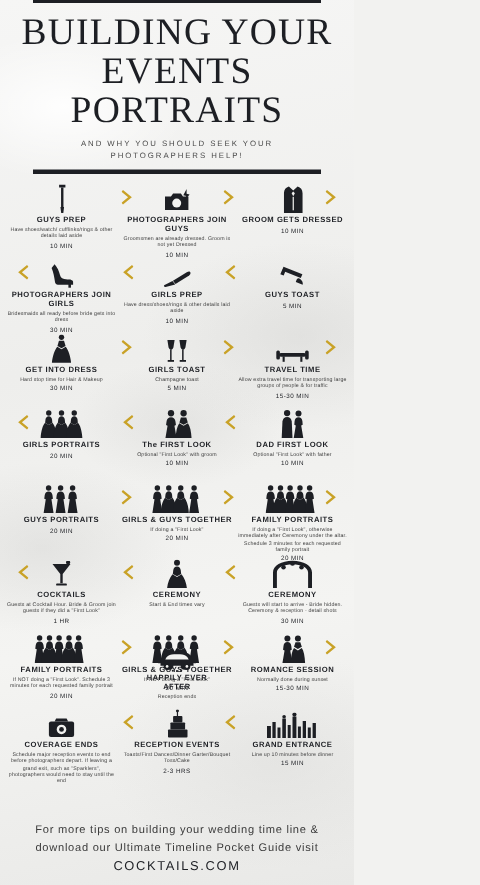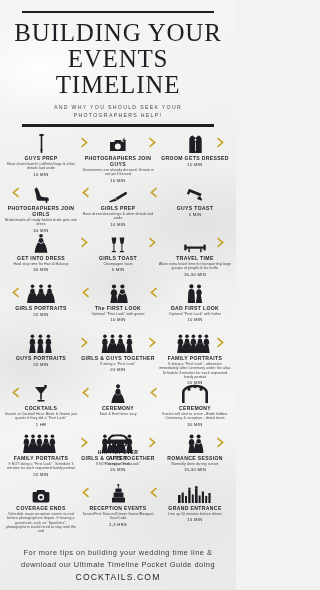--- a/index.html
+++ b/index.html
@@ -20,21 +20,21 @@
       radial-gradient(ellipse 160px 100px at 78% 86%, rgba(214,214,212,.40), rgba(255,255,255,0) 72%),
       radial-gradient(ellipse 100px 60px at 50% 48%, rgba(200,200,198,.30), rgba(255,255,255,0) 70%),
       linear-gradient(170deg,#f6f6f5 0%,#eeeeec 40%,#f4f4f2 70%,#e9e9e7 100%);
     pointer-events:none;
   }
   #page{position:absolute;inset:0;}
 
   
   .rule{height:2px;background:#1d1f24;margin:0 22px;}
   .rule.thick{height:3px;}
-  .hdr{padding-top:11px;}
+  .hdr{}
   .title{
     text-align:center;
     font-family:"Liberation Serif", serif;
     font-size:25px;line-height:25px;
     letter-spacing:.8px;
     color:#1d1f24;
     margin-top:7px;
   }
   .title div{margin-bottom:1px;}
   .subtitle{
@@ -104,21 +104,21 @@
 
 <div id="paper"></div>
 
 <div id="page">
 
   <div class="hdr">
     <div class="rule"></div>
     <div class="title">
       <div>BUILDING YOUR</div>
       <div>EVENTS</div>
-      <div>TIMELINE</div>
+      <div>PORTRAITS</div>
     </div>
     <div class="subtitle">
       <div>AND WHY YOU SHOULD SEEK YOUR</div>
       <div>PHOTOGRAPHERS HELP!</div>
     </div>
     <div class="rule thick"></div>
   </div>
 
   <div class="grid" id="grid">
       <div class="row">
@@ -678,17 +678,17 @@
     </div>
     <div class="lbl">
       <div>HAPPILY EVER</div>
       <div>AFTER</div>
     </div>
     <div class="desc">Reception ends</div>
   </div>
 
   <div class="footer">
     <div class="ln">For more tips on building your wedding time line &amp;</div>
-    <div class="ln">download our Ultimate Timeline Pocket Guide doing</div>
+    <div class="ln">download our Ultimate Timeline Pocket Guide visit</div>
     <div class="url">COCKTAILS.COM</div>
   </div>
 
 </div>
 
 </body></html>

